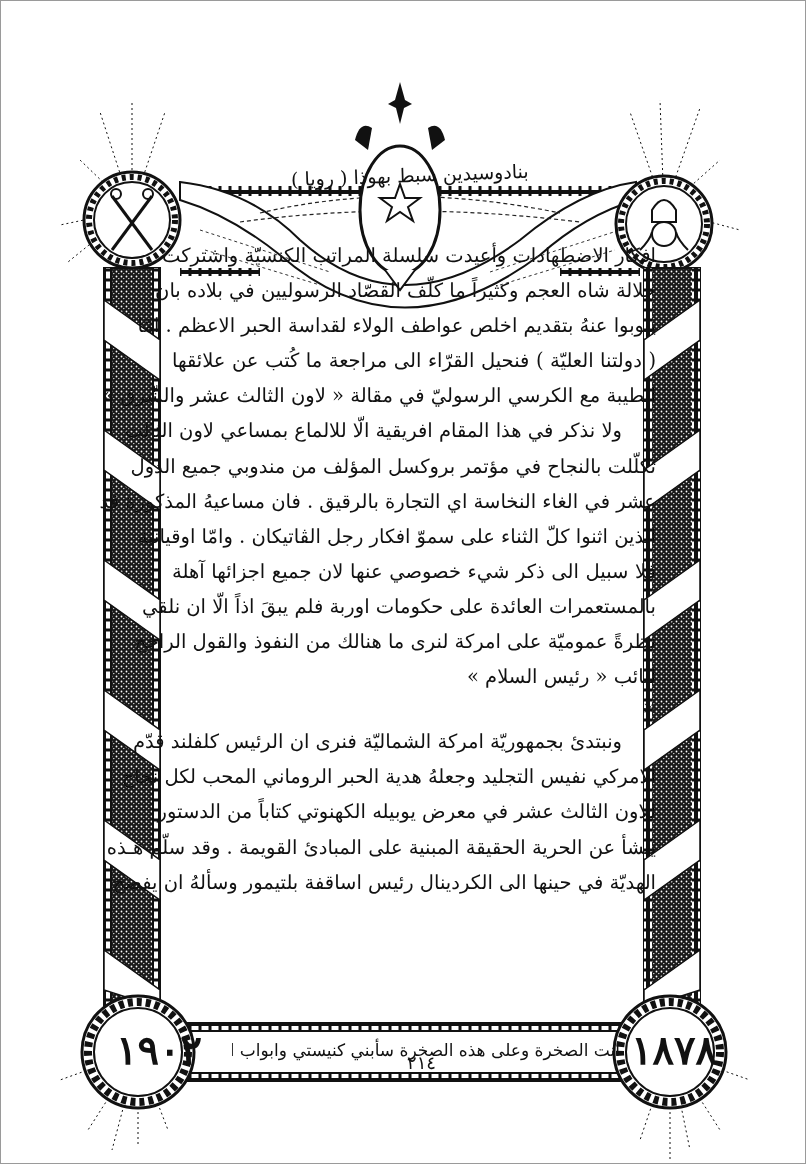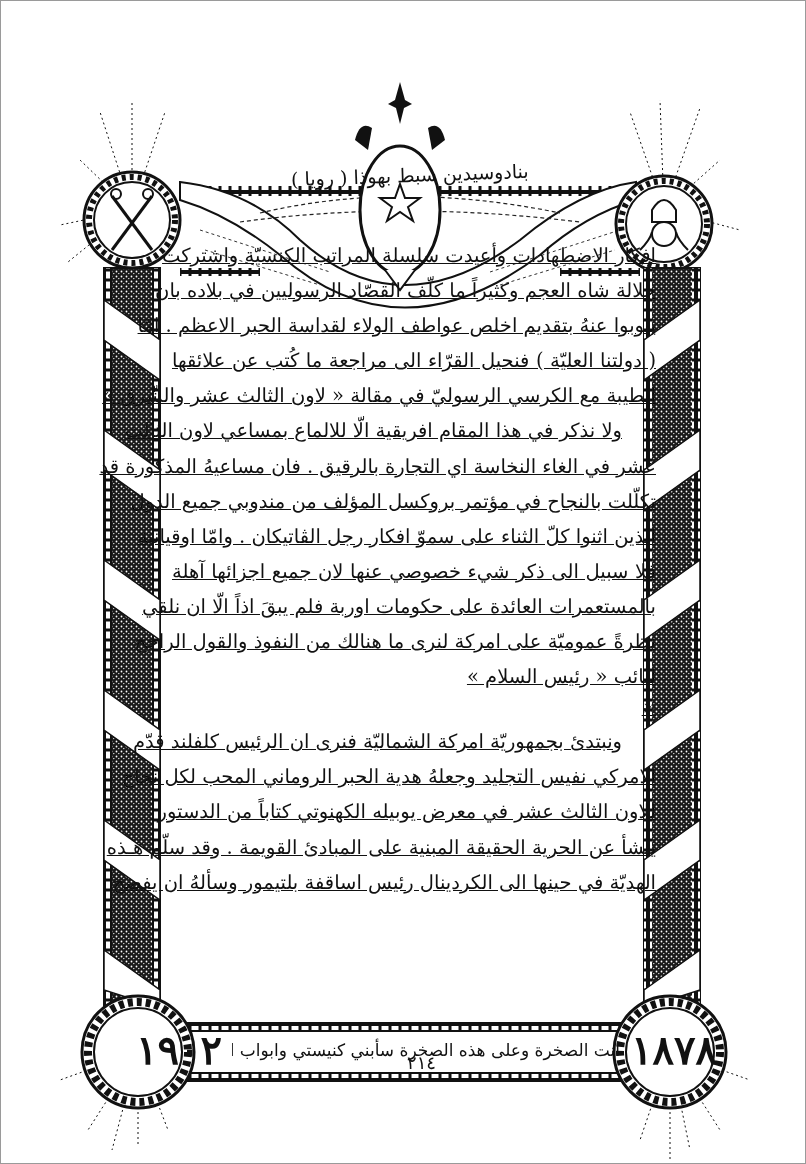--- a/index.html
+++ b/index.html
@@ -4,39 +4,39 @@
 <style>
   html, body { margin:0; padding:0; }
   body {
     width:806px; height:1164px; background:#ffffff; position:relative; overflow:hidden;
     font-family:"DejaVu Serif", serif; color:#111;
   }
   .scan-edge { position:absolute; left:0; top:0; width:804px; height:1162px; border:1px solid #9a9a9a; pointer-events:none; }
   svg.frame { position:absolute; left:0; top:0; }
   .body-text {
     position:absolute; left:172px; top:238px; width:484px; direction:rtl; text-align:justify;
-    text-align-last:right; font-size:19.5px; line-height:35.1px; color:#111;text-decoration:underline;
+    text-align-last:right; font-size:19.5px; line-height:35.1px; color:#111;
   }
   .body-text .line { display:block; white-space:nowrap; text-align:justify; text-align-last:justify; }
   .body-text .line.last { text-align-last:right; }
   .body-text .line.indent { padding-right:34px; }
   .separator { display:block; text-align:center; font-size:16px; line-height:30px; }
   .banner-text {
     position:absolute; top:160px; left:240px; width:340px; height:40px; direction:rtl; text-align:center;
     font-size:19px; line-height:30px; transform:rotate(-2deg); color:#111;
   }
   .footer-motto {
     position:absolute; top:1034px; left:232px; width:388px; height:34px; direction:rtl; text-align:center;
     font-size:17px; line-height:32px; white-space:nowrap; overflow:hidden; color:#111;
   }
   .year {
     position:absolute; top:1018px; width:90px; height:64px; text-align:center; font-size:40px; line-height:64px;
     font-family:"DejaVu Serif", serif; font-weight:bold; direction:rtl; color:#111;
   }
-  .year.left { left:114px;margin-left:20px; }
+  .year.left { left:114px; }
   .year.right { left:629px; }
   .page-number { position:absolute; top:1052px; left:386px; width:50px; text-align:right; font-size:18px; color:#111; }
 </style>
 </head>
 <body>
 
 <div class="scan-edge"></div>
 
 <svg class="frame" width="806" height="1164" viewBox="0 0 806 1164">
   <defs>
@@ -178,22 +178,22 @@
 
 <div class="banner-text">بنادوسيدين سبط بهوذا ( رويا )</div>
 
 <div class="body-text">
   <span class="line">افكار الاضطهادات وأعيدت سلسلة المراتب الكنسيّة واشتركت</span>
   <span class="line">جلالة شاه العجم وكثيراً ما كلّف القصّاد الرسوليين في بلاده بان</span>
   <span class="line">ينوبوا عنهُ بتقديم اخلص عواطف الولاء لقداسة الحبر الاعظم . امّا</span>
   <span class="line">( دولتنا العليّة ) فنحيل القرّاء الى مراجعة ما كُتب عن علائقها</span>
   <span class="line">الطيبة مع الكرسي الرسوليّ في مقالة « لاون الثالث عشر والشّرق »</span>
   <span class="line indent">ولا نذكر في هذا المقام افريقية الّا للالماع بمساعي لاون الثالث</span>
+  <span class="line">تكلّلت بالنجاح في مؤتمر بروكسل المؤلف من مندوبي جميع الدول</span>
   <span class="line">عشر في الغاء النخاسة اي التجارة بالرقيق . فان مساعيهُ المذكورة قد</span>
-  <span class="line">تكلّلت بالنجاح في مؤتمر بروكسل المؤلف من مندوبي جميع الدول</span>
   <span class="line">الذين اثنوا كلّ الثناء على سموّ افكار رجل الڤاتيكان . وامّا اوقيانية</span>
   <span class="line">فلا سبيل الى ذكر شيء خصوصي عنها لان جميع اجزائها آهلة</span>
   <span class="line">بالمستعمرات العائدة على حكومات اوربة فلم يبقَ اذاً الّا ان نلقي</span>
   <span class="line">نظرةً عموميّة على امركة لنرى ما هنالك من النفوذ والقول الراجح</span>
   <span class="line last">لنائب « رئيس السلام »</span>
   <span class="separator">☼</span>
   <span class="line indent">ونبتدئ بجمهوريّة امركة الشماليّة فنرى ان الرئيس كلفلند قدّم</span>
   <span class="line">الامركي نفيس التجليد وجعلهُ هدية الحبر الروماني المحب لكل نجاح</span>
   <span class="line">للاون الثالث عشر في معرض يوبيله الكهنوتي كتاباً من الدستور</span>
   <span class="line">ينشأ عن الحرية الحقيقة المبنية على المبادئ القويمة . وقد سلّم هـذه</span>

